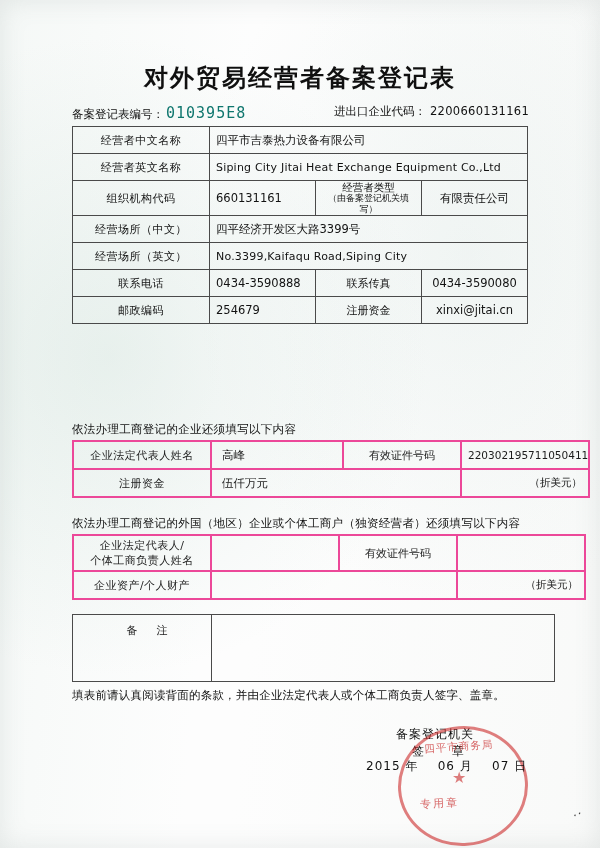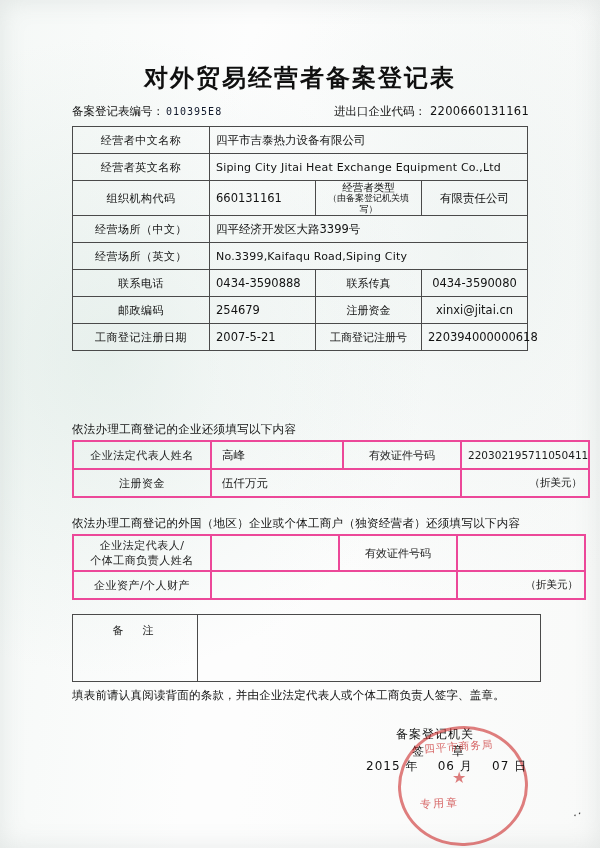--- a/index.html
+++ b/index.html
@@ -58,23 +58,23 @@
     font-size: 11.5px;
     color: #111;
   }
   .head-left {
     position: absolute;
     left: 0;
     top: 0;
     white-space: nowrap;
   }
   .head-code {
-    color: #0f172a;
+    color: #0f766e;
     font-family: "DejaVu Sans Mono", "Liberation Mono", monospace;
-    font-size: 10px;
+    font-size: 15px;
     letter-spacing: 1px;
     margin-left: 2px;
   }
   .head-right {
     position: absolute;
     left: 262px;
     top: 0;
     white-space: nowrap;
   }
   .head-right .val {
@@ -328,26 +328,20 @@
       <td class="lbl">联系电话</td>
       <td class="val">0434-3590888</td>
       <td class="lbl2">联系传真</td>
       <td class="val2">0434-3590080</td>
     </tr>
     <tr>
       <td class="lbl">邮政编码</td>
       <td class="val">254679</td>
       <td class="lbl2">注册资金</td>
       <td class="val2">xinxi@jitai.cn</td>
-    </tr>
-    <tr>
-      <td class="lbl">工商登记注册日期</td>
-      <td class="val">2007-5-21</td>
-      <td class="lbl2">工商登记注册号</td>
-      <td class="val2">220394000000618</td>
     </tr>
   </tbody>
     </table>
 
   <div class="section-note" style="top: 422px;">依法办理工商登记的企业还须填写以下内容</div>
 
   <table class="sec teal" style="top: 440px;">
     <tbody>
         <tr>
       <td class="lbl" style="width:124px; text-align:center;">企业法定代表人姓名</td>
@@ -380,21 +374,21 @@
       <td class="lbl" style="text-align:center;">企业资产/个人财产</td>
       <td class="val" colspan="2"></td>
       <td class="rightnote">（折美元）</td>
     </tr>
   </tbody>
     </table>
 
   <table class="remark" style="top: 614px;">
     <tbody>
         <tr>
-      <td style="width:124px; letter-spacing:4px;">备　注</td>
+      <td style="width:124px; letter-spacing:4px;padding-left:14px;">备　注</td>
       <td style="width:332px; text-align:left; padding-left:10px;"></td>
     </tr>
   </tbody>
     </table>
 
   <div class="footer-note">填表前请认真阅读背面的条款，并由企业法定代表人或个体工商负责人签字、盖章。</div>
 
   <div class="sign-block">
     <div class="line1">备案登记机关</div>
     <div class="line2">签　章</div>

